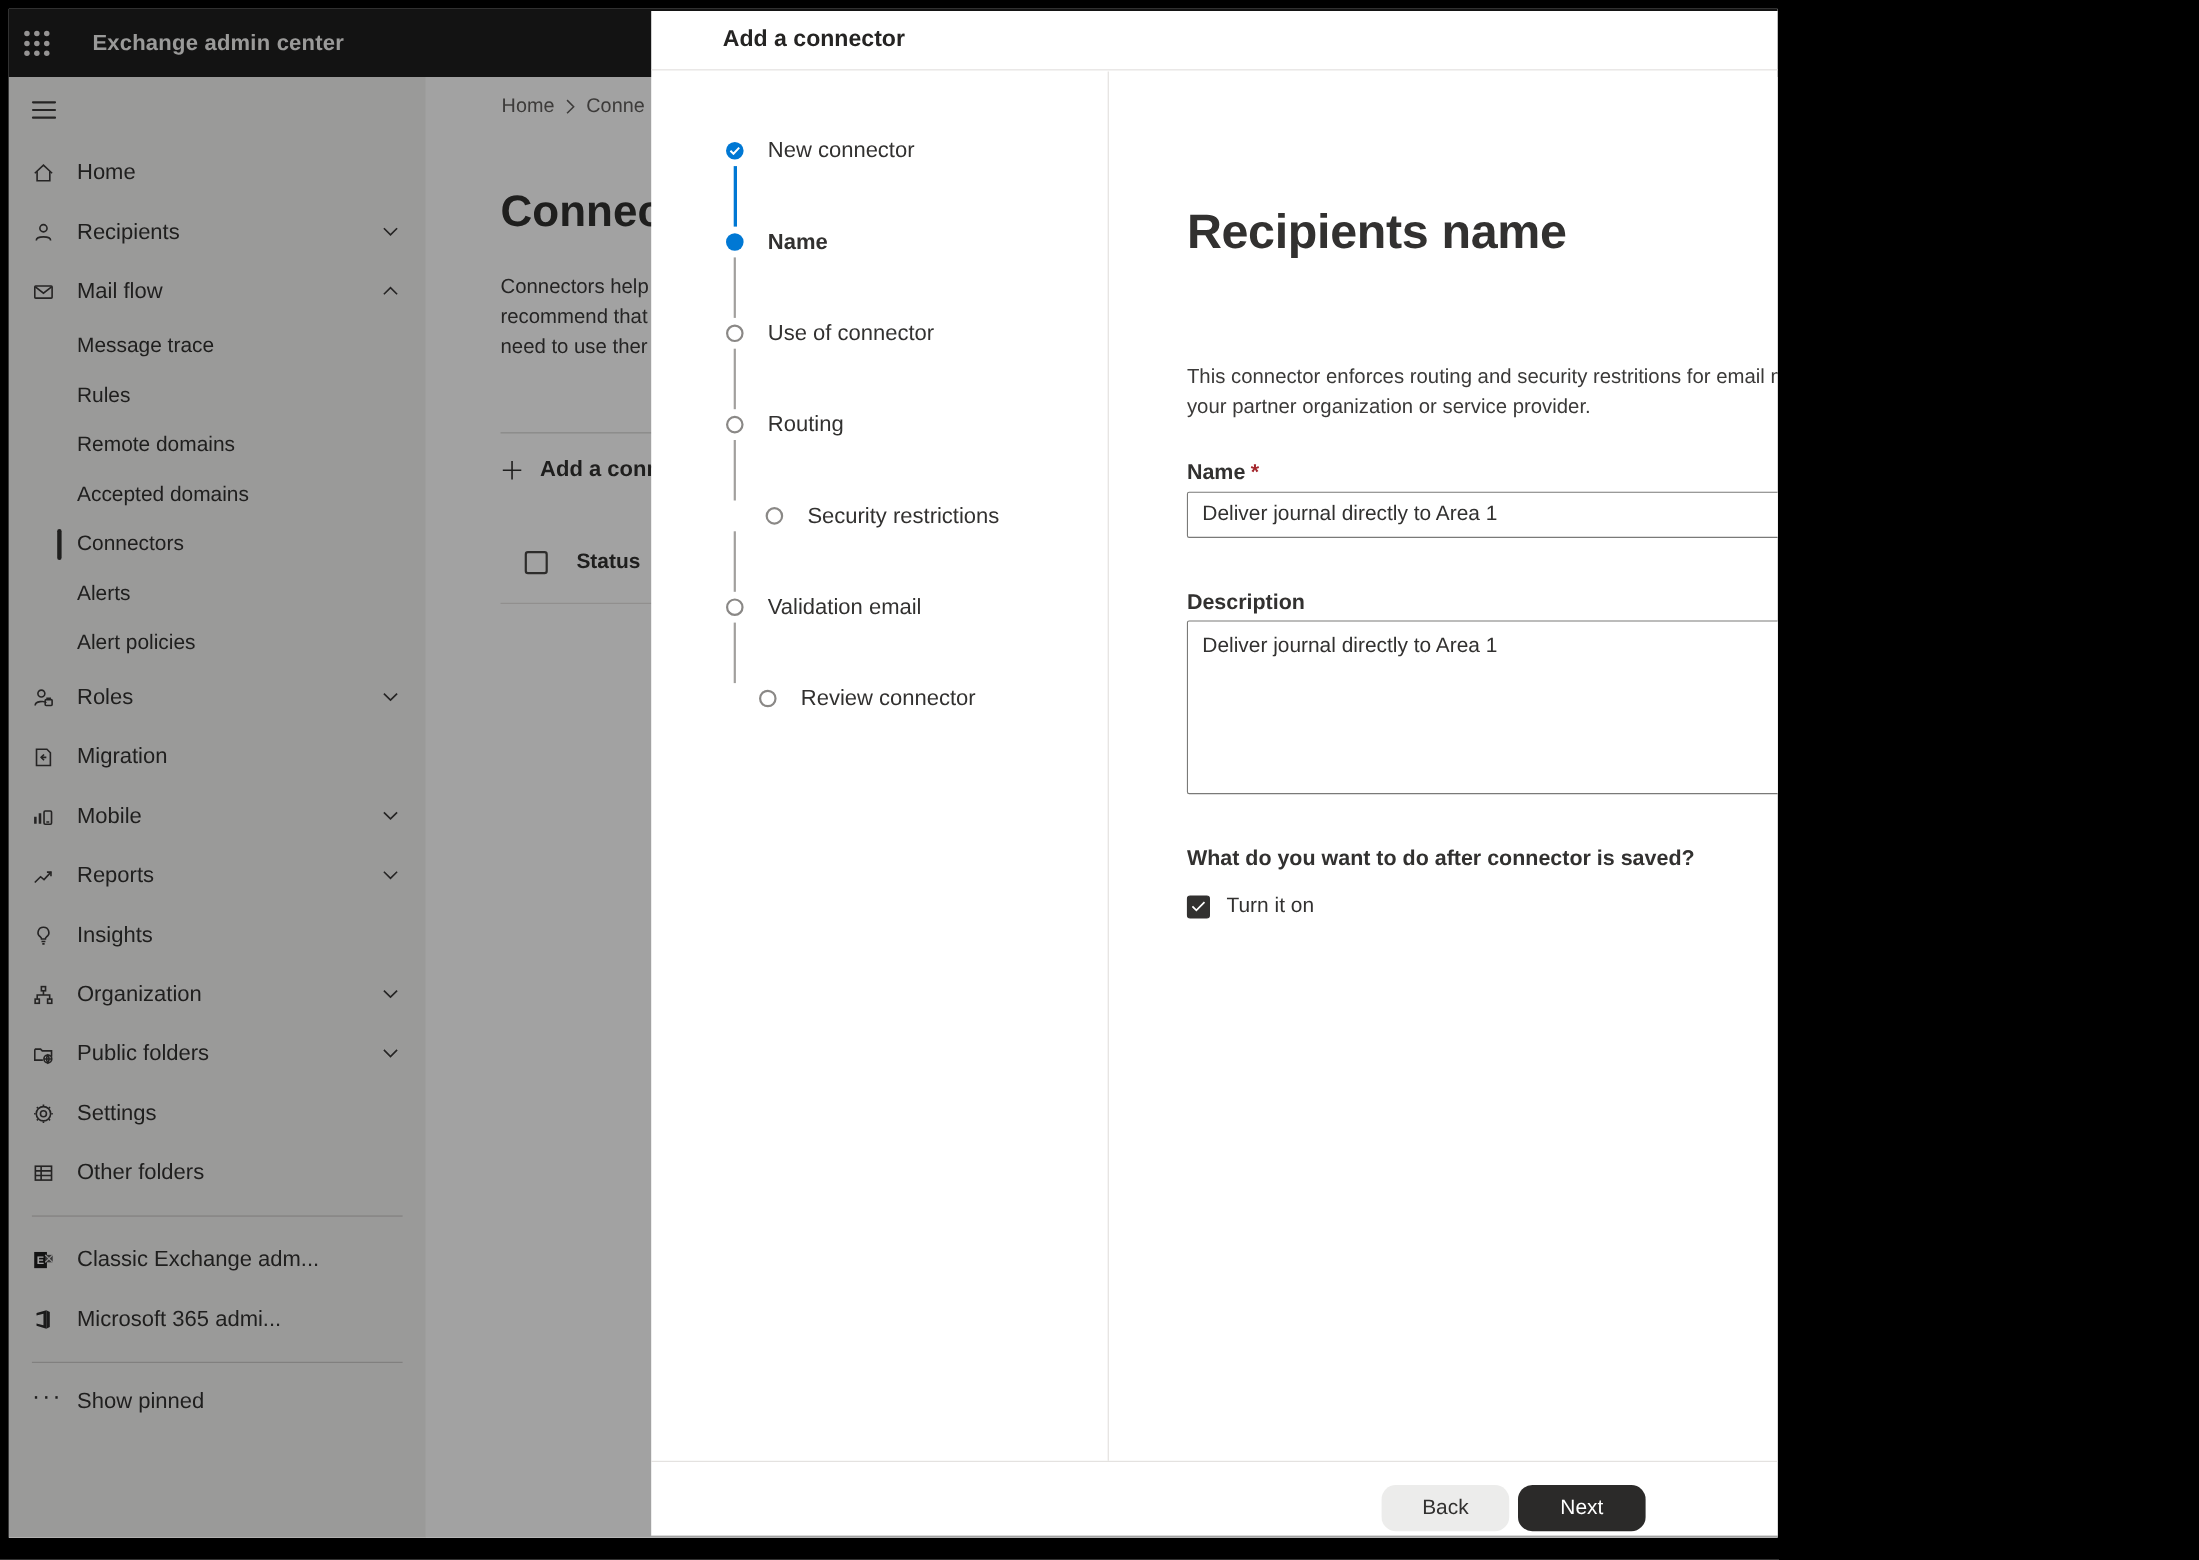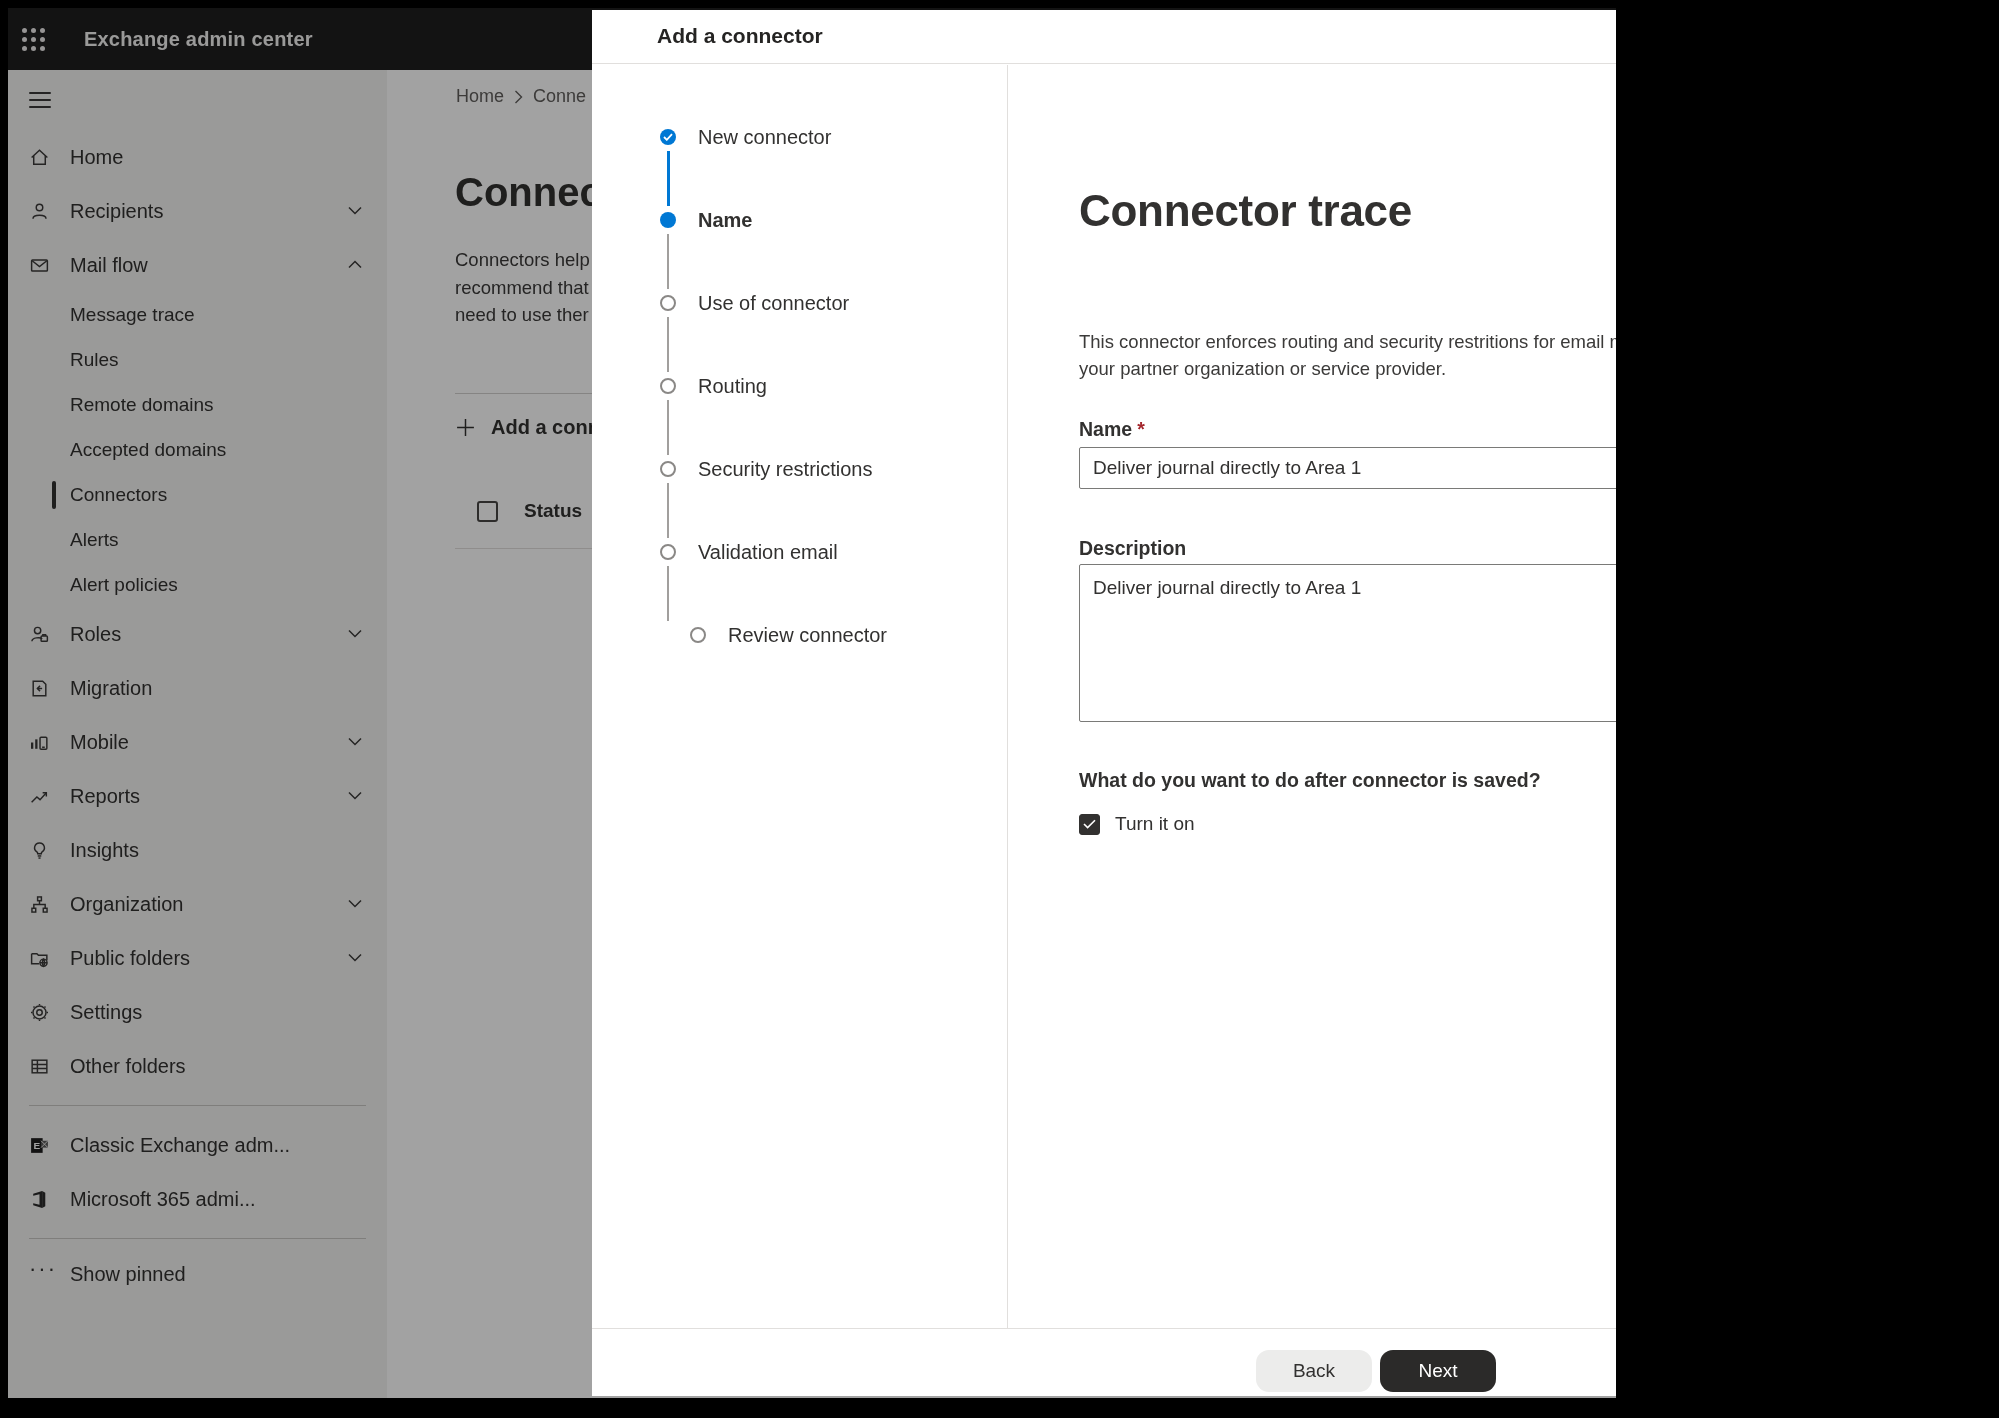--- a/index.html
+++ b/index.html
@@ -450,35 +450,35 @@
         <span class="step-label">Name</span>
       </div>
       <div class="step upcoming" style="top:225px;">
         <span class="step-circle"></span>
         <span class="step-label">Use of connector</span>
       </div>
       <div class="step upcoming" style="top:308px;">
         <span class="step-circle"></span>
         <span class="step-label">Routing</span>
       </div>
-      <div class="step upcoming" style="top:391px;">
+      <div class="step upcoming" style="top:391px;padding-left:36px;">
         <span class="step-circle"></span>
         <span class="step-label">Security restrictions</span>
       </div>
       <div class="step upcoming" style="top:474px;">
         <span class="step-circle"></span>
         <span class="step-label">Validation email</span>
       </div>
       <div class="step upcoming" style="top:557px;padding-left:30px;">
         <span class="step-circle"></span>
         <span class="step-label">Review connector</span>
       </div>
     </div>
 
-    <div class="dlg-heading">Connector trace</div>
+    <div class="dlg-heading">Recipients name</div>
     <div class="dlg-desc">This connector enforces routing and security restritions for email messages sent from Office 365 to your partner organization or service provider.</div>
 
     <div class="field-label" style="top:408px;">
       <span>Name</span><span class="req">*</span>
     </div>
     <input class="name-input" type="text" value="Deliver journal directly to Area 1" style="">
 
     <div class="field-label" style="top:527px;">Description</div>
     <textarea class="desc-textarea" style="">Deliver journal directly to Area 1</textarea>
 

